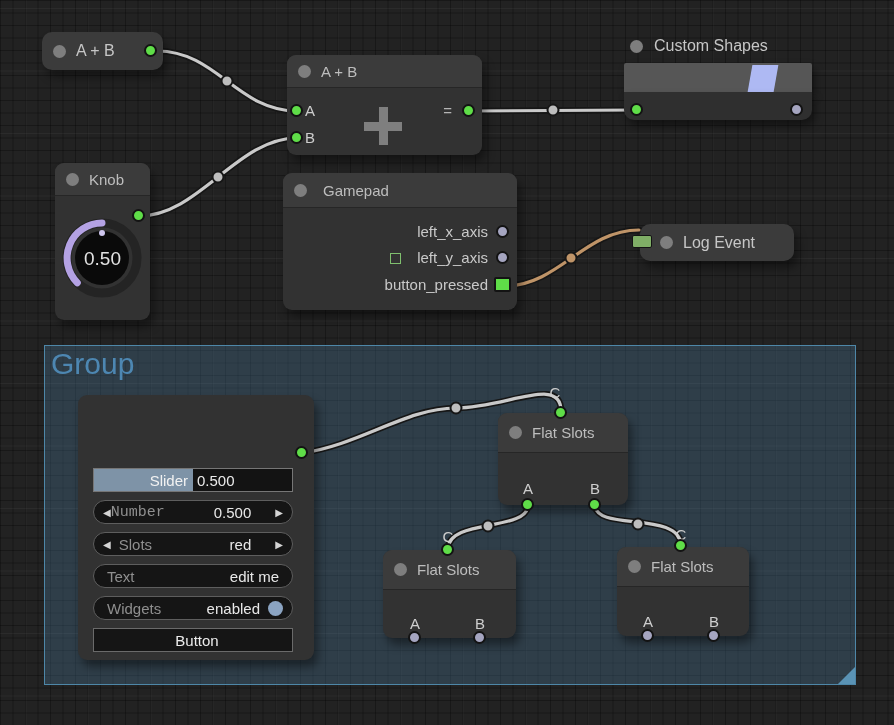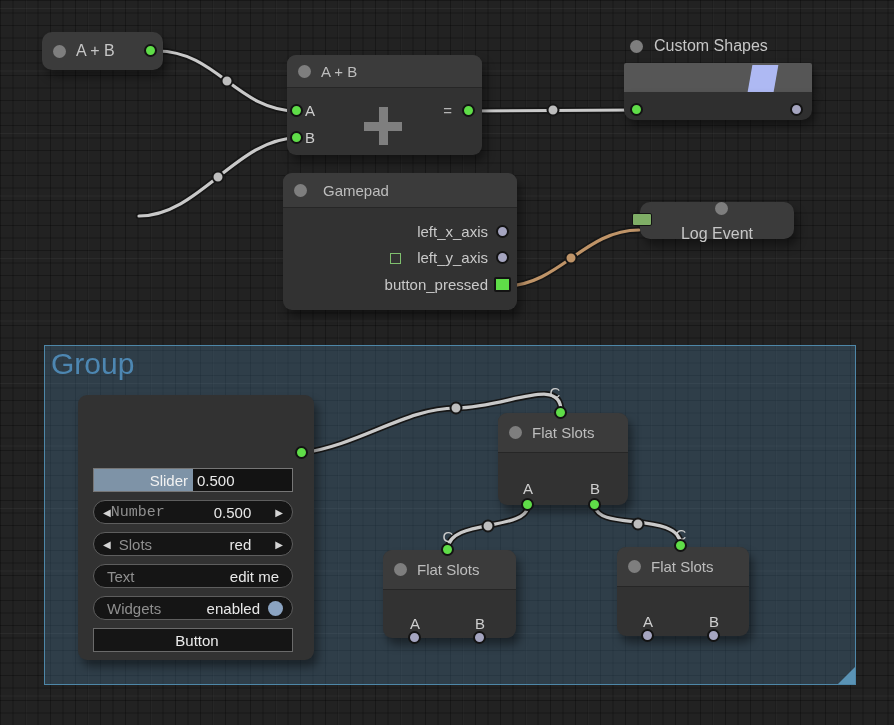--- a/index.html
+++ b/index.html
@@ -130,36 +130,50 @@
       <span class="ntitle" style="font-size:16px;color:#c6c6c6;">Custom Shapes</span>
     </div>
     <div class="cs-band">
       <div class="cs-shape"></div>
     </div>
     <div class="cs-bottom"></div>
     <span class="port" style="left:6px;top:69px;"></span>
     <span class="port lav" style="left:166px;top:69px;"></span>
   </div>
 
+  <div class="node" style="left:55px;top:163px;width:95px;height:157px;">
+    <div class="head" style="height:33px;">
+      <span class="tdot"></span>
+      <span class="ntitle">Knob</span>
+    </div>
+    <svg width="84" height="84" style="position:absolute;left:5px;top:53px;">
+      <circle cx="42" cy="42" r="35" fill="none" stroke="#242424" stroke-width="9"></circle>
+      <path d="M17.3,66.7 A35,35 0 0 1 42,7" fill="none" stroke="#b4a2e4" stroke-width="7" stroke-linecap="round"></path>
+      <circle cx="42" cy="42" r="27" fill="#0a0a0a"></circle>
+      <circle cx="42" cy="17" r="3" fill="#cfc6ee"></circle>
+    </svg>
+    <div class="knob-value" style="top:85px;">0.50</div>
+    <span class="port" style="left:77px;top:46px;"></span>
+  </div>
 
   <div class="node" style="left:283px;top:173px;width:234px;height:137px;">
     <div class="head" style="height:35px;gap:16px;">
       <span class="tdot"></span>
       <span class="ntitle">Gamepad</span>
     </div>
     <span class="gp-label" style="top:49px;">left_x_axis</span>
     <span class="gp-label" style="top:75px;">left_y_axis</span>
     <span class="gp-label" style="top:102px;">button_pressed</span>
     <span class="sq-outline" style="left:107px;top:80px;"></span>
     <span class="port lav" style="left:213px;top:52px;"></span>
     <span class="port lav" style="left:213px;top:78px;"></span>
     <span class="sqport" style="left:211px;top:104px;width:17px;height:15px;"></span>
   </div>
 
-  <div class="node collapsed" style="left:640px;top:202px;width:154px;height:37px;flex-direction:column;">
+  <div class="node collapsed" style="left:640px;top:224px;width:154px;height:37px;">
     <span class="sqport" style="left:-8px;top:11px;width:20px;height:13px;background:#7fae66;border-width:1px;"></span>
     <span class="tdot" style="margin-left:9px;"></span>
     <span class="ntitle" style="font-size:16px;color:#c6c6c6;">Log Event</span>
   </div>
 
   <div class="node" style="left:78px;top:395px;width:236px;height:265px;">
     <span class="port" style="left:217px;top:51px;"></span>
 
     <div class="widget w-slider" style="top:73px;">
       <div class="fill">

